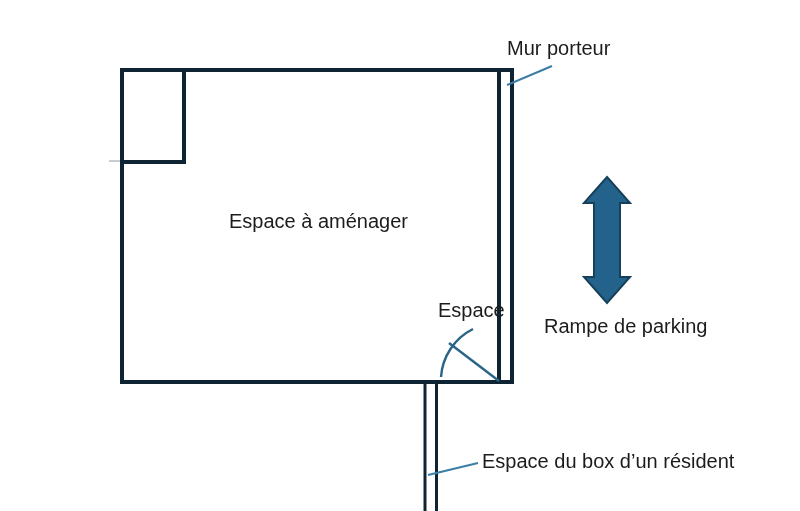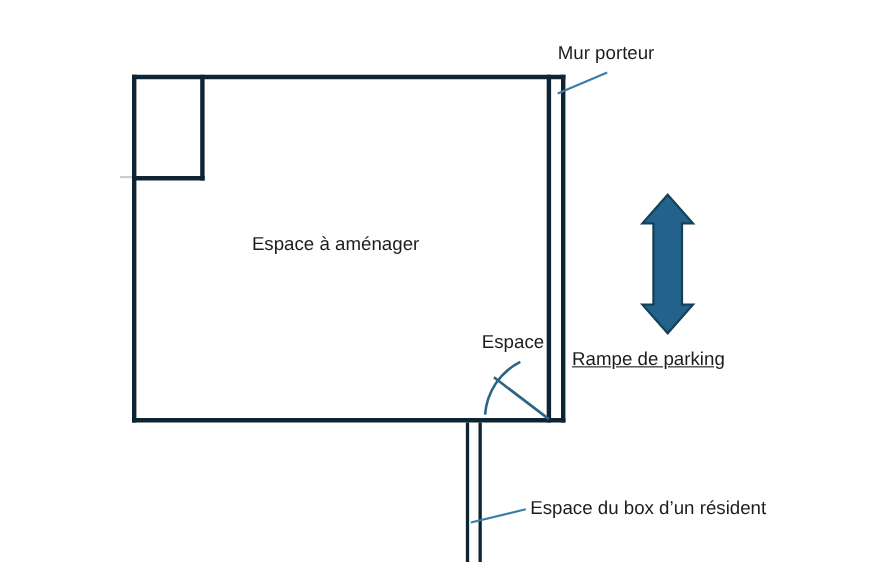--- a/index.html
+++ b/index.html
@@ -13,30 +13,30 @@
   }
   #plan-svg { position: absolute; left: 0; top: 0; }
   .wall-line  { stroke: var(--wall, #0e2433); stroke-width: 4; fill: none; }
   .wall-thin  { stroke: var(--wall, #0e2433); stroke-width: 3; fill: none; }
   .blue-line  { stroke: var(--annotation-blue, #2f6f96); stroke-width: 2.4; fill: none; }
   .pointer    { stroke: var(--pointer-blue, #3b7da6); stroke-width: 2; fill: none; }
   .faint-line { stroke: var(--faint-gray, #c8cdd2); stroke-width: 2; fill: none; }
   .arrow-shape { fill: var(--arrow-fill, #23628a); stroke: var(--arrow-stroke, #16405a); stroke-width: 2; }
   .label {
     position: absolute;
-    font-size: 17px;
+    font-size: 20px;
     line-height: 23px;
     color: var(--text, #1c1c1c);
     white-space: nowrap;
     text-align: right;
   }
   #label-mur-porteur { left: 507px; top: 37px; }
   #label-espace      { left: 229px; top: 210px; }
   #label-porte       { left: 438px; top: 299px; }
-  #label-rampe       { left: 520px; top: 315px; text-decoration: underline; }
+  #label-rampe       { left: 544px; top: 315px; }
   #label-porte-box   { left: 482px; top: 450px; }
 </style>
 </head>
 <body>
 
 <div id="stage">
 
   <svg id="plan-svg" width="800" height="511" viewBox="0 0 800 511">
 
     <line class="wall-line" x1="120" y1="70" x2="514" y2="70"></line>

